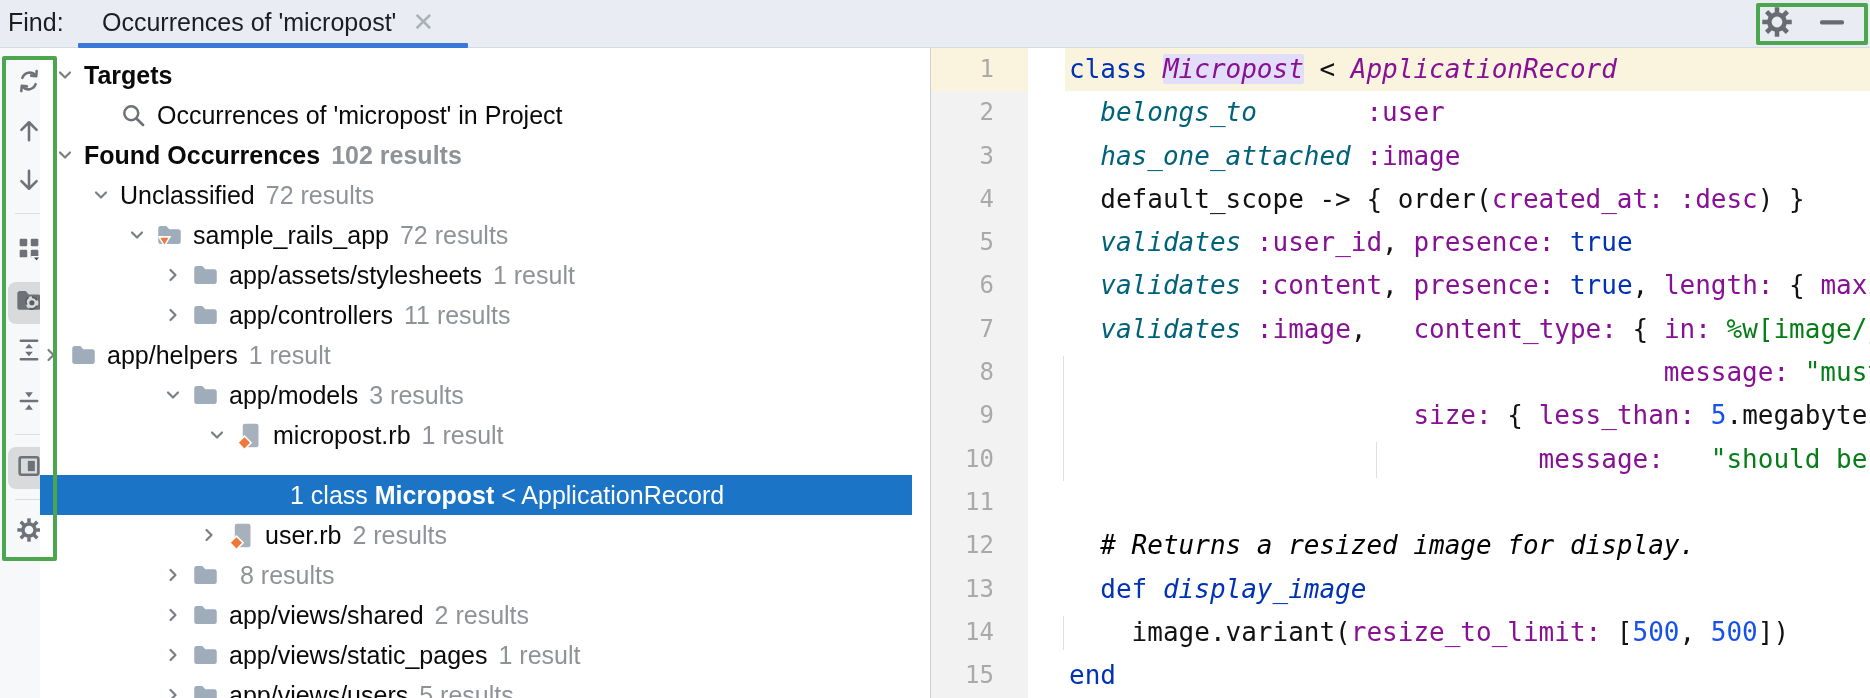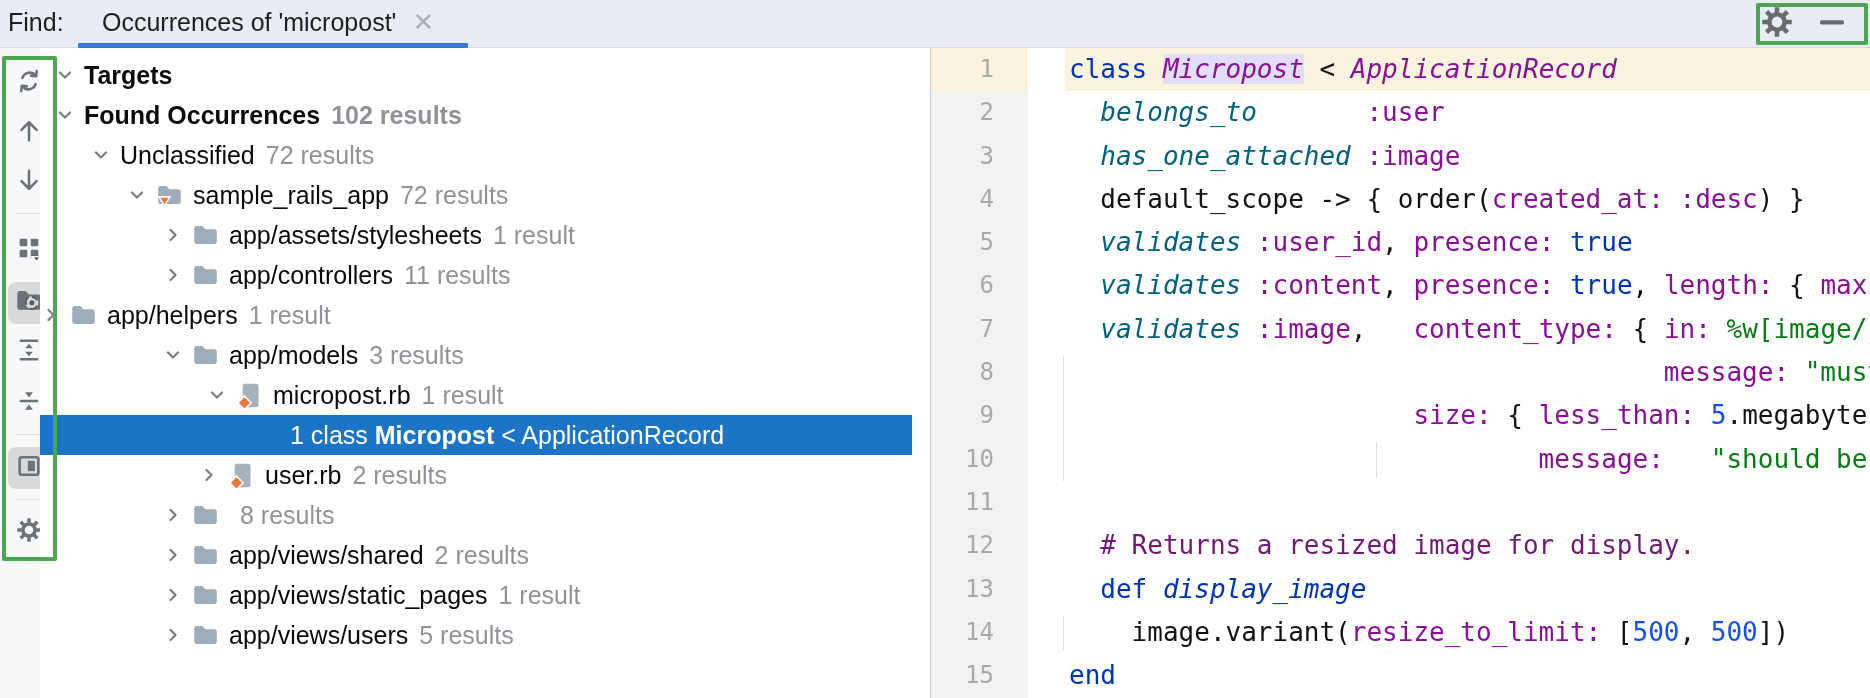--- a/index.html
+++ b/index.html
@@ -39,21 +39,21 @@
   .tree-row{height:40px;display:flex;align-items:center;font-size:25px;
             color:#0a0a0a;white-space:pre;cursor:default;}
   .tree-row .chev{width:22px;height:22px;margin-right:8px;flex:none;
                   display:flex;align-items:center;justify-content:center;}
   .tree-row .node-icon{width:27px;height:27px;margin-right:10px;flex:none;
                        display:flex;align-items:center;justify-content:center;}
   .tree-row .lbl{color:#0a0a0a;}
   .tree-row .lbl.b{font-weight:700;}
   .tree-row .cnt{color:#8F9398;margin-left:11px;}
   .tree-row .cnt.b{font-weight:700;text-align:center;}
-  .tree-row.selected{background:#1B74C5;color:#fff;}
+  .tree-row.selected{background:#1B74C5;color:#fff;margin-top:20px;}
   .tree-row.selected .lbl{color:#fff;}
   .tree-row.selected .b{font-weight:700;}
 
   
   .editor{position:absolute;left:930px;top:48px;width:940px;height:650px;
           background:#fff;border-left:1px solid #CFCFCF;box-sizing:border-box;
           display:flex;overflow:hidden;}
   .gutter{width:97px;flex:none;background:#F2F2F2;}
   .gutter .gline{height:43.3px;line-height:43.3px;text-align:right;
                  padding-right:34px;font-family:"DejaVu Sans Mono",monospace;
@@ -62,21 +62,21 @@
   .code .cline{height:43.3px;line-height:43.3px;white-space:pre;
                font-family:"DejaVu Sans Mono",monospace;font-size:26px;
                color:#121212;padding-left:4px;margin-left:37px;}
   .hl-line{background:#FAF4DE;}
   .tk-kw{color:#0033B3;}
   .tk-const{color:#871094;font-style:italic;}
   .tk-dsl{color:#00627A;font-style:italic;}
   .tk-sym{color:#871094;}
   .tk-num{color:#1750EB;}
   .tk-str{color:#067D17;}
-  .tk-com{color:#701a75;}
+  .tk-com{color:#000000;font-style:italic;}
   .tk-defn{color:#0033B3;font-style:italic;}
   .tk-hl{background:#E2DEF9;border-radius:2px;}
   .iguide{position:absolute;width:1px;background:#DFDFDF;}
 </style>
 </head>
 <body>
 
 <div id="stage">
 
   <div class="header">
@@ -192,20 +192,24 @@
   <div class="tb-sep" style="top:434px"></div>
   <div class="tb-sep" style="top:499px"></div>
 
   <div class="annot annot-gear"></div>
   <div class="annot annot-toolbar"></div>
 
   <div class="tree">
       <div class="tree-row" style="padding-left: 14px;"><span class="chev"><svg width="20" height="20" viewBox="0 0 20 20">
             <path d="M5 7.5 10 12.5 15 7.5" fill="none" stroke="#7A7E85" stroke-width="2.2" stroke-linecap="round" stroke-linejoin="round"></path>
           </svg></span><span class="lbl b">Targets</span></div>
+      <div class="tree-row" style="padding-left: 50px;"><span class="chev"></span><span class="node-icon"><svg width="27" height="27" viewBox="0 0 24 24">
+      <circle cx="10" cy="10" r="6.2" fill="none" stroke="#6E7177" stroke-width="2.2"></circle>
+      <path d="M14.6 14.6 20.5 20.5" stroke="#6E7177" stroke-width="2.4" stroke-linecap="round"></path>
+          </svg></span><span class="lbl">Occurrences of 'micropost' in Project</span></div>
       <div class="tree-row" style="padding-left: 14px;"><span class="chev"><svg width="20" height="20" viewBox="0 0 20 20">
             <path d="M5 7.5 10 12.5 15 7.5" fill="none" stroke="#7A7E85" stroke-width="2.2" stroke-linecap="round" stroke-linejoin="round"></path>
           </svg></span><span class="lbl b">Found Occurrences</span><span class="cnt b">102 results</span></div>
       <div class="tree-row" style="padding-left: 50px;"><span class="chev"><svg width="20" height="20" viewBox="0 0 20 20">
             <path d="M5 7.5 10 12.5 15 7.5" fill="none" stroke="#7A7E85" stroke-width="2.2" stroke-linecap="round" stroke-linejoin="round"></path>
           </svg></span><span class="lbl">Unclassified</span><span class="cnt">72 results</span></div>
       <div class="tree-row" style="padding-left: 86px;"><span class="chev"><svg width="20" height="20" viewBox="0 0 20 20">
             <path d="M5 7.5 10 12.5 15 7.5" fill="none" stroke="#7A7E85" stroke-width="2.2" stroke-linecap="round" stroke-linejoin="round"></path>
           </svg></span><span class="node-icon"><svg width="27" height="27" viewBox="0 0 24 24">
       <path d="M2 5.5C2 4.4 2.9 3.5 4 3.5h5.2l2.6 3H20c1.1 0 2 .9 2 2v9c0 1.1-.9 2-2 2H4c-1.1 0-2-.9-2-2z" fill="#9FACB9"></path>

